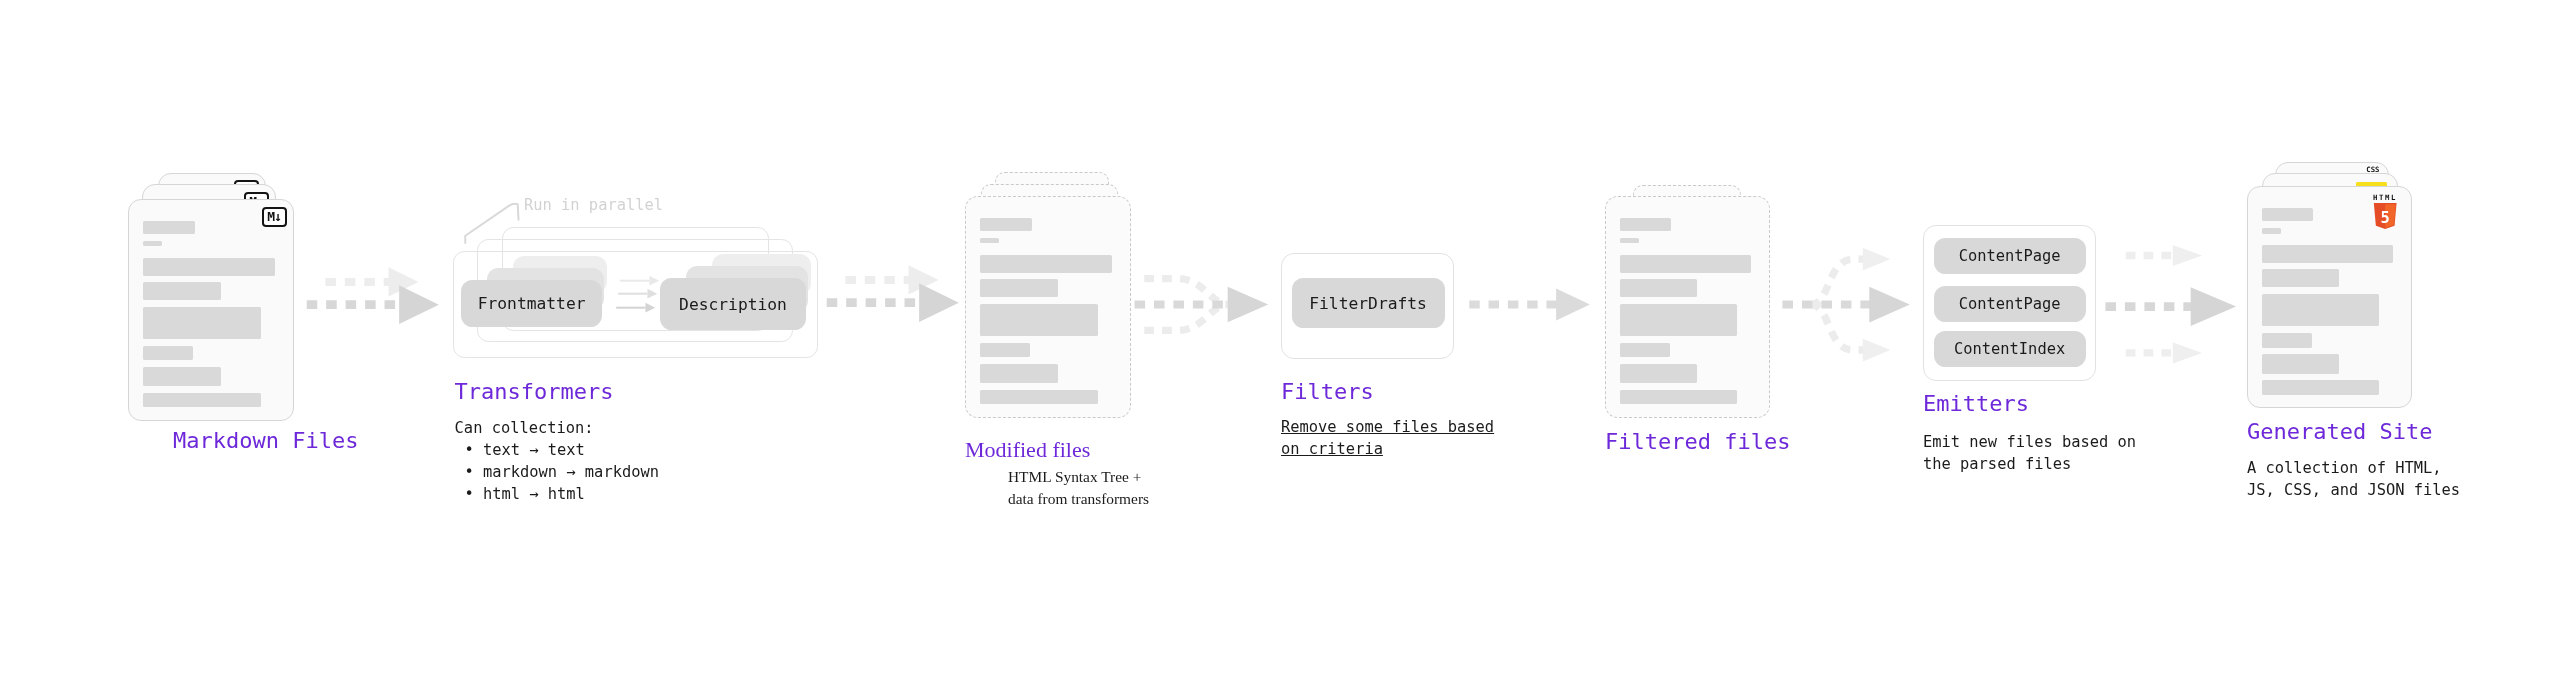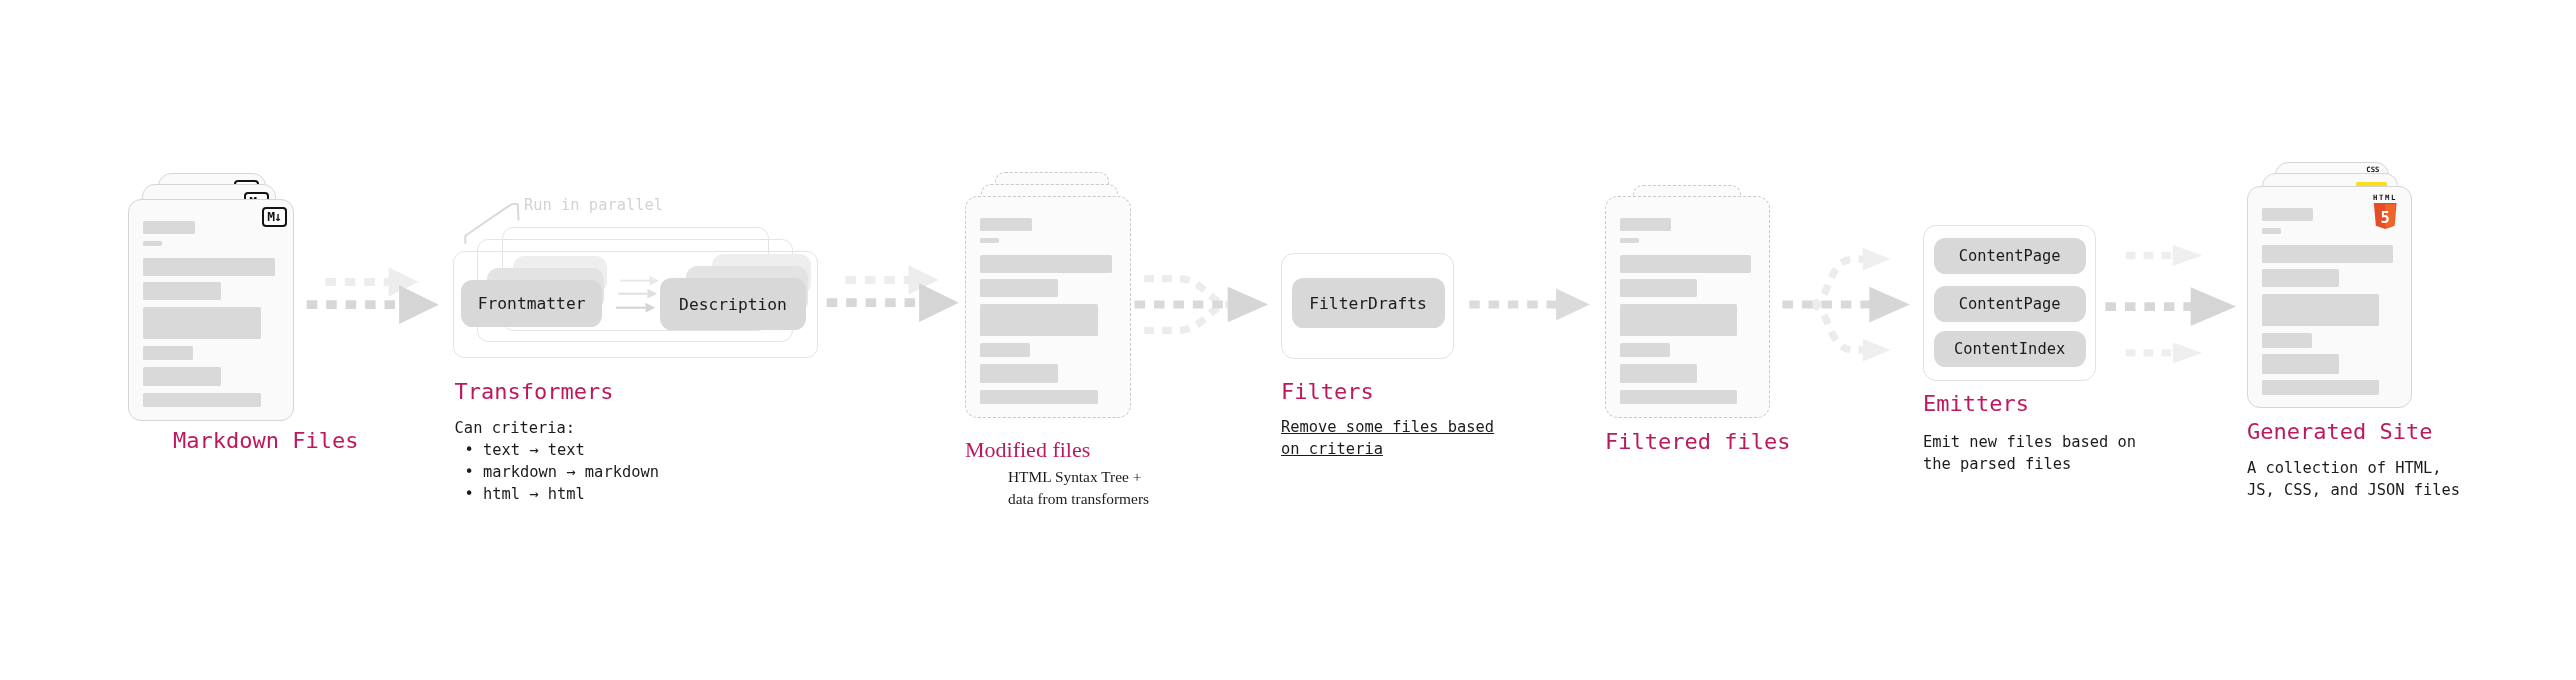--- a/index.html
+++ b/index.html
@@ -33,21 +33,21 @@
   
   .t-box{position:absolute;border:1.6px solid #e4e4e4;border-radius:11.4px;box-sizing:border-box;background:transparent;}
   .chip{position:absolute;background:#d8d8d8;border-radius:11.4px;display:flex;align-items:center;
         justify-content:center;font-size:16.3px;color:#1b1b1b;}
   .chip.ghost1{background:#e3e3e3;}
   .chip.ghost2{background:#eeeeee;}
 
   
   .panel{position:absolute;background:#ffffff;border:1.6px solid #e2e2e2;border-radius:13px;box-sizing:border-box;}
 
-  .stage-label{position:absolute;font-size:22px;color:#be185d;white-space:nowrap;}
+  .stage-label{position:absolute;font-size:22px;color:#6d28d9;white-space:nowrap;}
   .stage-caption{position:absolute;font-size:15.4px;line-height:22px;color:#1b1b1b;white-space:pre-line;}
   .bullet-line{padding-left:9.8px;}
   .annotation{position:absolute;font-size:15.4px;color:#d2d2d2;white-space:nowrap;}
   svg{position:absolute;overflow:visible;}
 </style>
 </head>
 <body>
 
 <div id="canvas">
 
@@ -106,21 +106,21 @@
     <svg style="left:165px;top:130px;" width="41" height="11.4" viewBox="0 0 50 14">
       <line x1="0" y1="7" x2="36" y2="7" stroke="#dfdfdf" stroke-width="2.5"></line>
         <polygon points="36,1 48,7 36,13" fill="#dfdfdf"></polygon>
     </svg>
     <svg style="left:163px;top:144px;" width="41" height="11.4" viewBox="0 0 50 14">
       <line x1="0" y1="7" x2="36" y2="7" stroke="#d4d4d4" stroke-width="2.5"></line>
         <polygon points="36,1 48,7 36,13" fill="#d4d4d4"></polygon>
     </svg>
 
     <div class="stage-label" style="left:1.6px;top:221px;">Transformers</div>
-    <div class="stage-caption" style="left:1.6px;top:259px;">Can criteria:</div>
+    <div class="stage-caption" style="left:1.6px;top:259px;">Can collection:</div>
     <div class="stage-caption bullet-line" style="left:1.6px;top:281px;">• text → text</div>
     <div class="stage-caption bullet-line" style="left:1.6px;top:303px;">• markdown → markdown</div>
     <div class="stage-caption bullet-line" style="left:1.6px;top:325px;">• html → html</div>
   </div>
 
   <svg class="abs" style="left:825px;top:254px;" width="138" height="77" viewBox="0 0 170 95">
     <line x1="25" y1="32" x2="105" y2="32" stroke="#ededed" stroke-width="10" stroke-dasharray="13 11"></line>
     <polygon points="103,14 140,32 103,50" fill="#ededed"></polygon>
     <line x1="2" y1="60" x2="118" y2="60" stroke="#d7d7d7" stroke-width="11" stroke-dasharray="13 11"></line>
     <polygon points="116,36 165,60 116,84" fill="#d5d5d5"></polygon>

